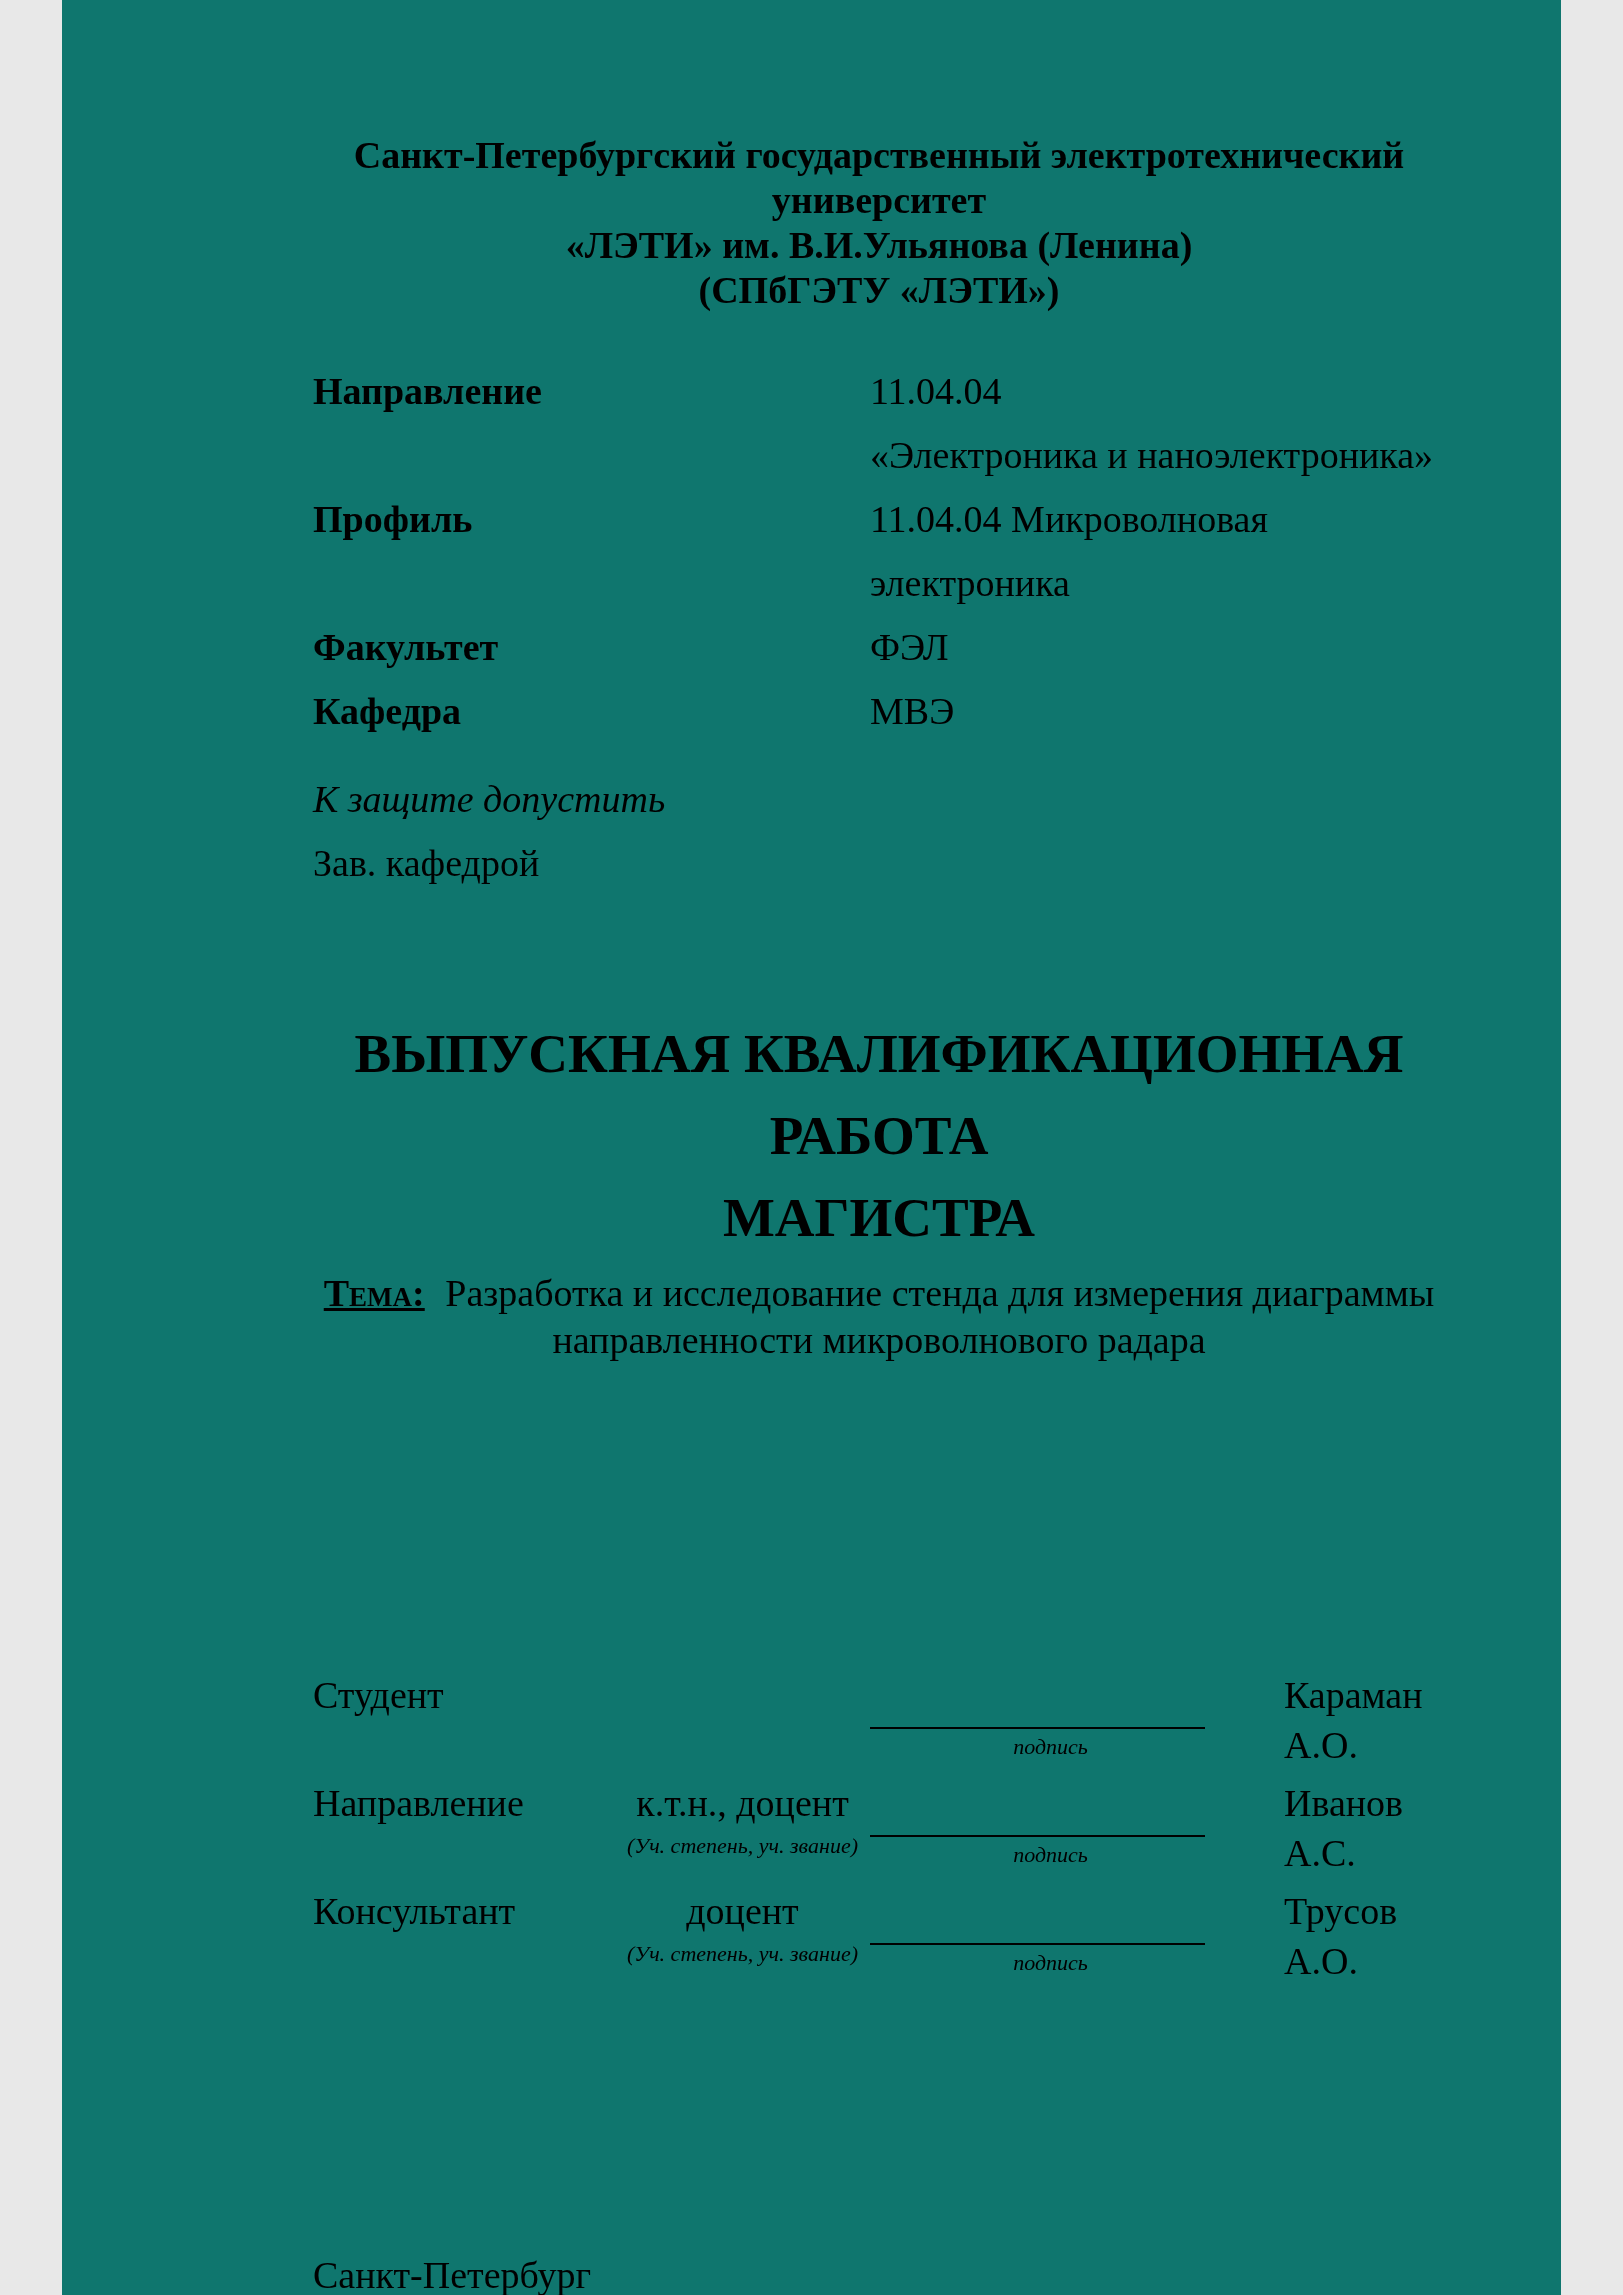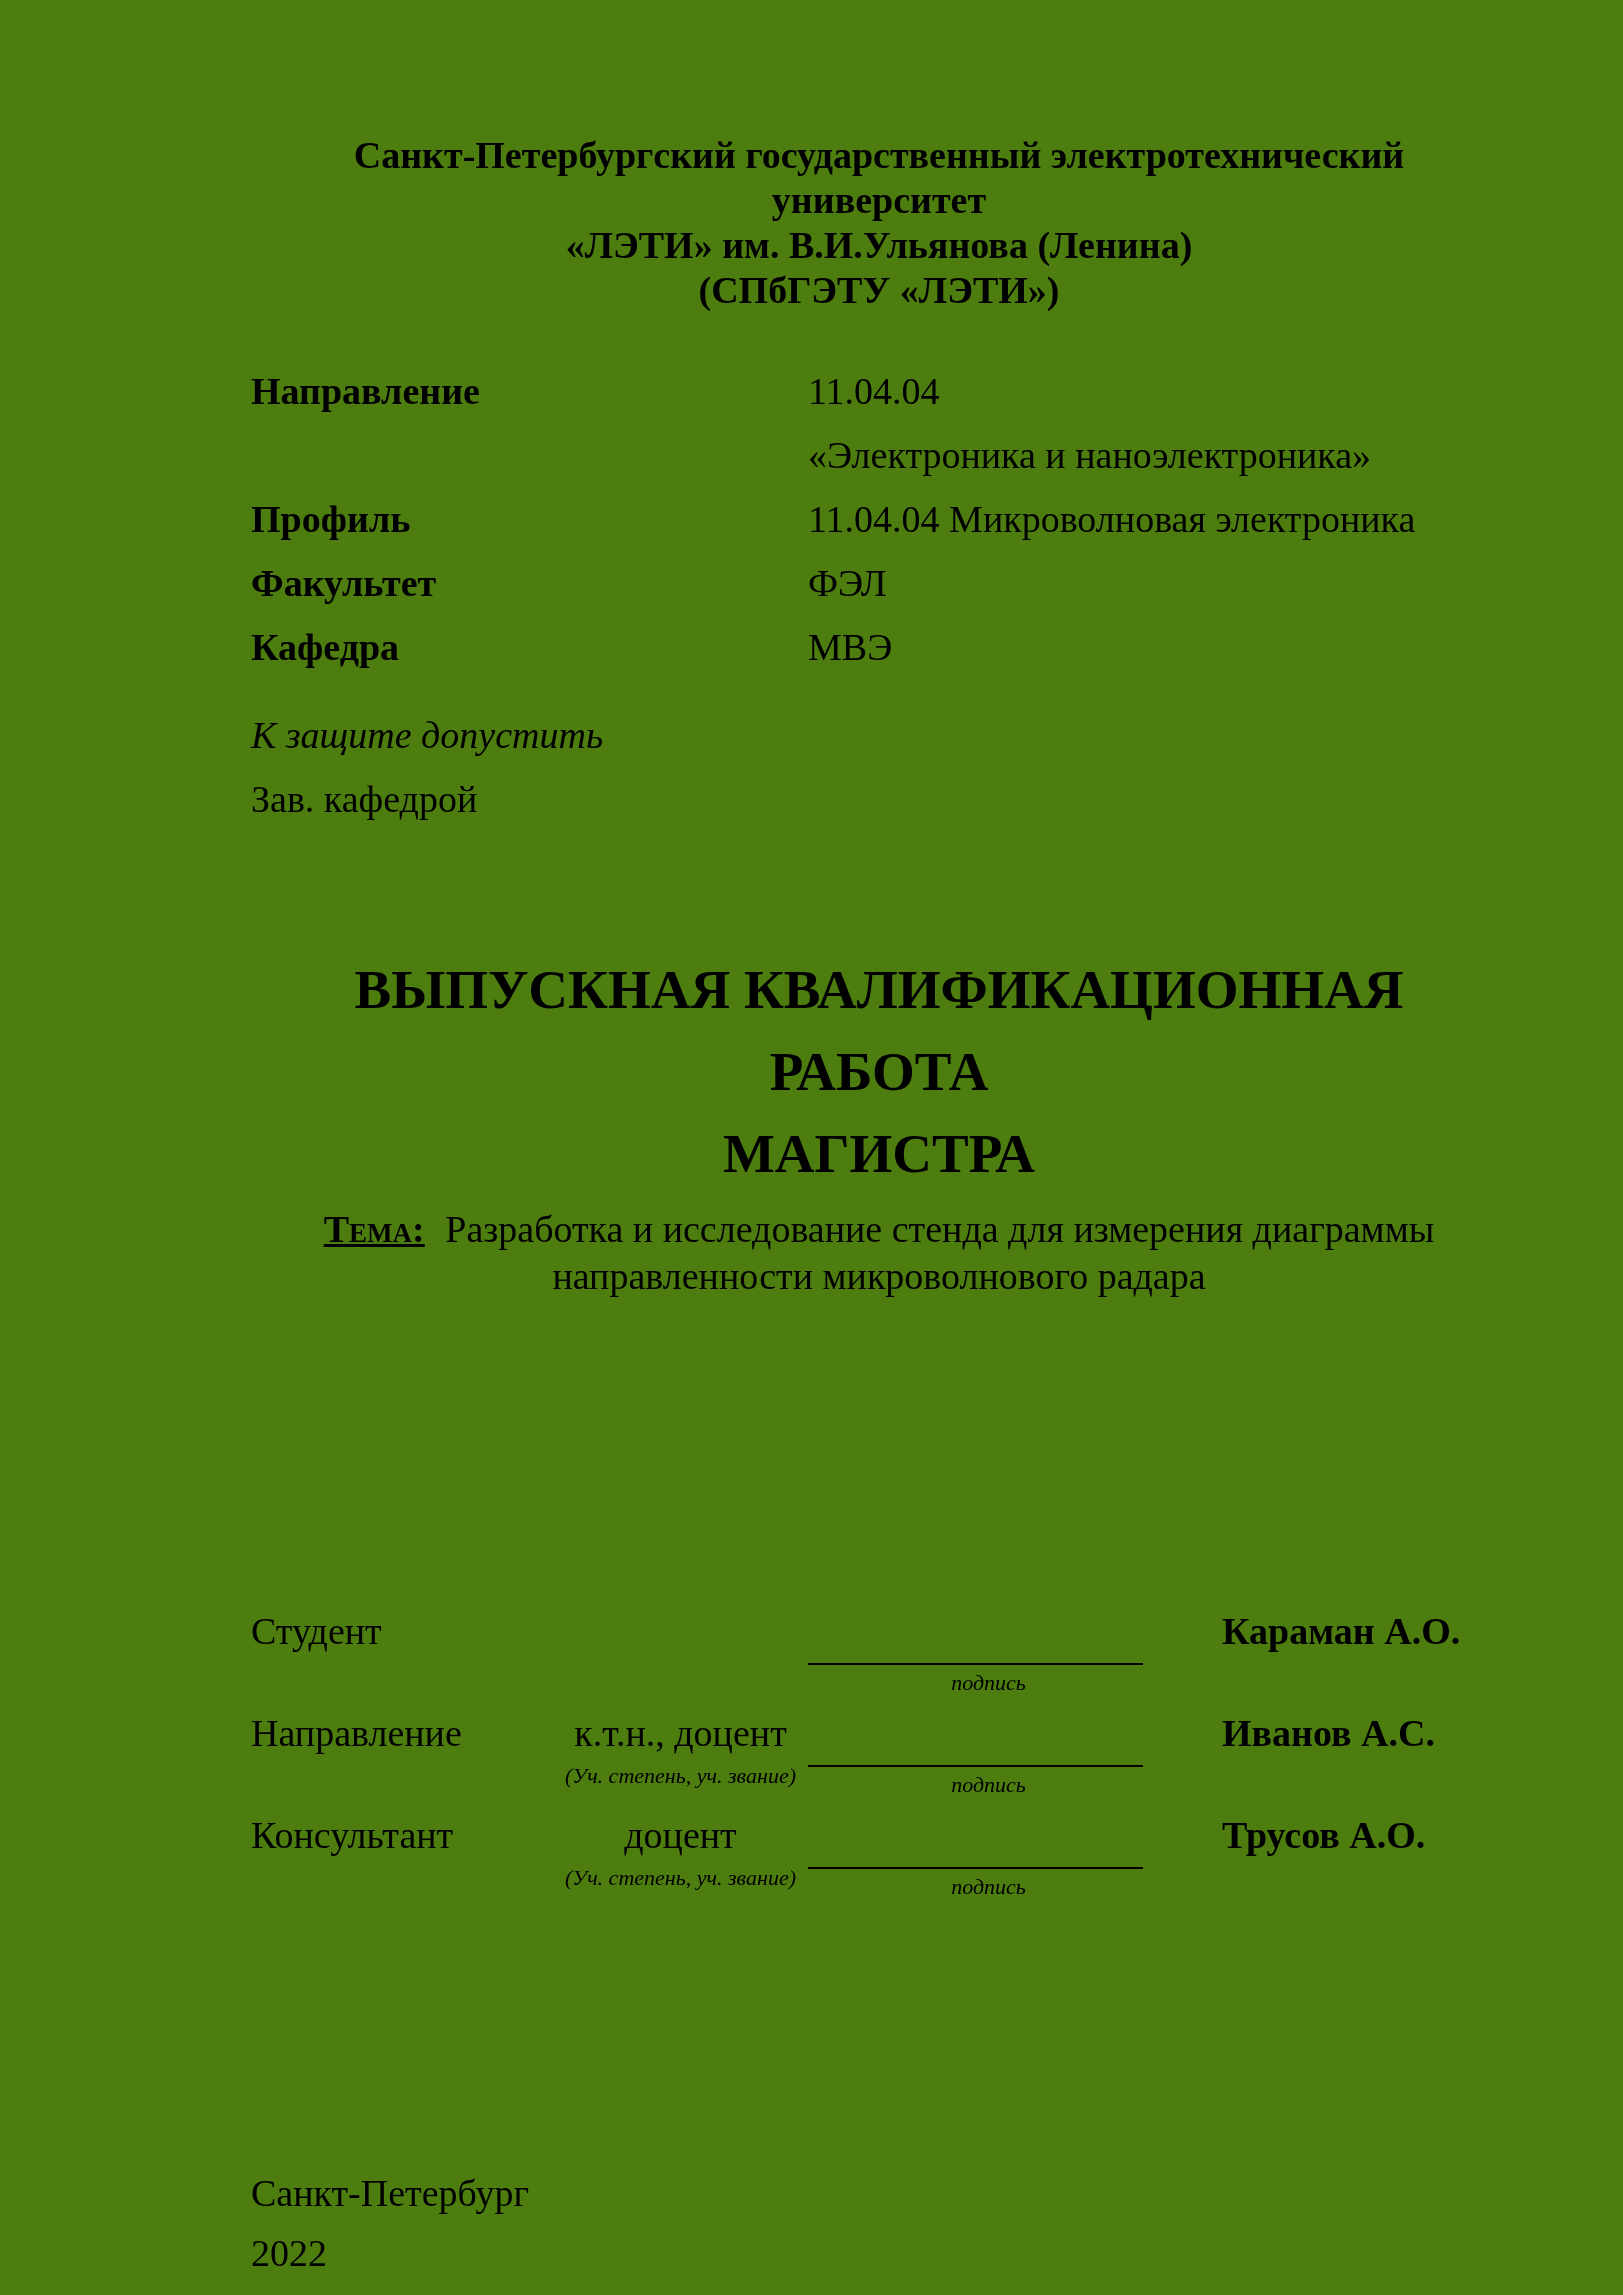--- a/index.html
+++ b/index.html
@@ -1,22 +1,22 @@
 <!DOCTYPE html>
 <html lang="ru" style="font-size:12.6px"><head>
 <meta charset="utf-8">
 <title>Титульный лист ВКР</title>
 <style>
   html, body { margin: 0; padding: 0; background: #e8e8e8; }
   .page {
     position: relative;
-    width: 1623px;
+    width: 1499px;
     height: 2295px;
     margin: 0 auto;
-    background: #4d7c0f;
+    background: #0f766e;
     color: #000000;
     font-family: "Liberation Serif", "DejaVu Serif", serif;
     font-size: 38px;
     overflow: hidden;
   }
   .content {
     position: absolute;
     left: 251px;
     right: 116px;
     top: 0;
@@ -83,21 +83,21 @@
     font-size: 22px;
     font-style: italic;
     text-align: center;
     line-height: 35px;
   }
   .sig-line {
     height: 57px;
     border-bottom: 2.4px solid #000;
     margin-right: 26px;
   }
-  .sig-name { padding-left: 53px; font-weight: bold; }
+  .sig-name { padding-left: 53px; }
 
   
   .doc-footer {
     margin-top: 259px;
     text-align: left;
     line-height: 60px;
   }
 </style>
 </head>
 <body>

